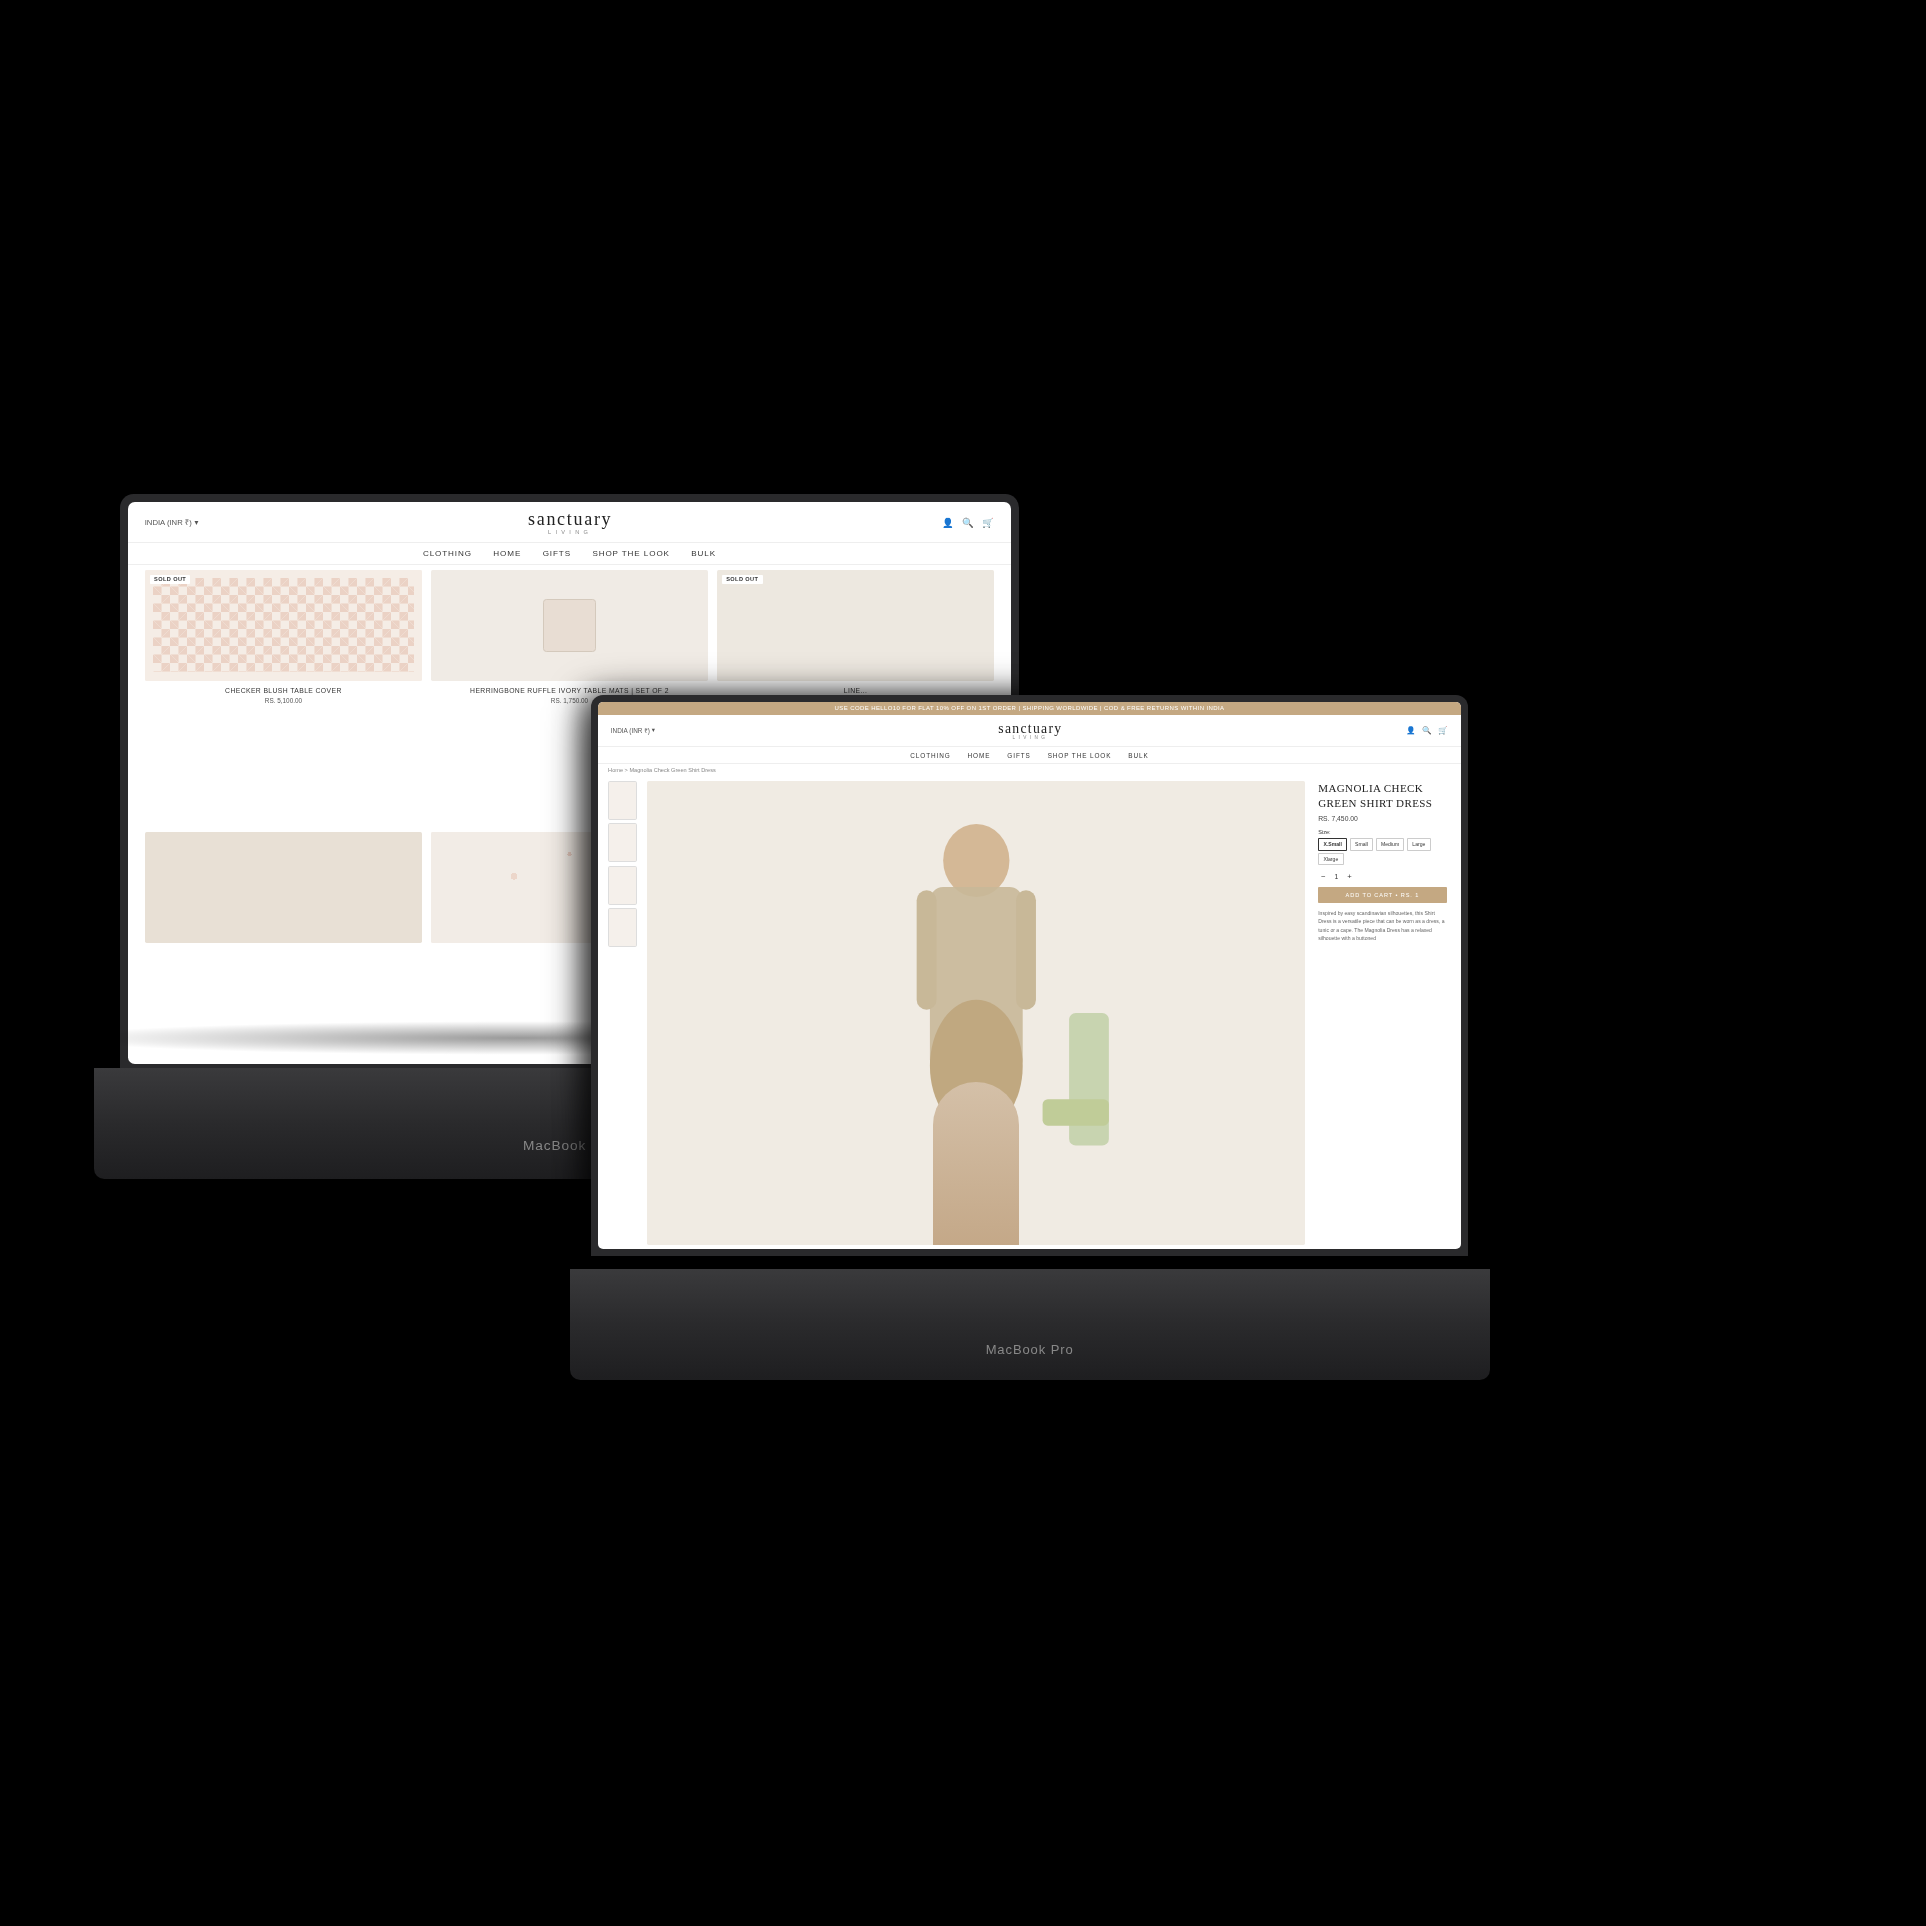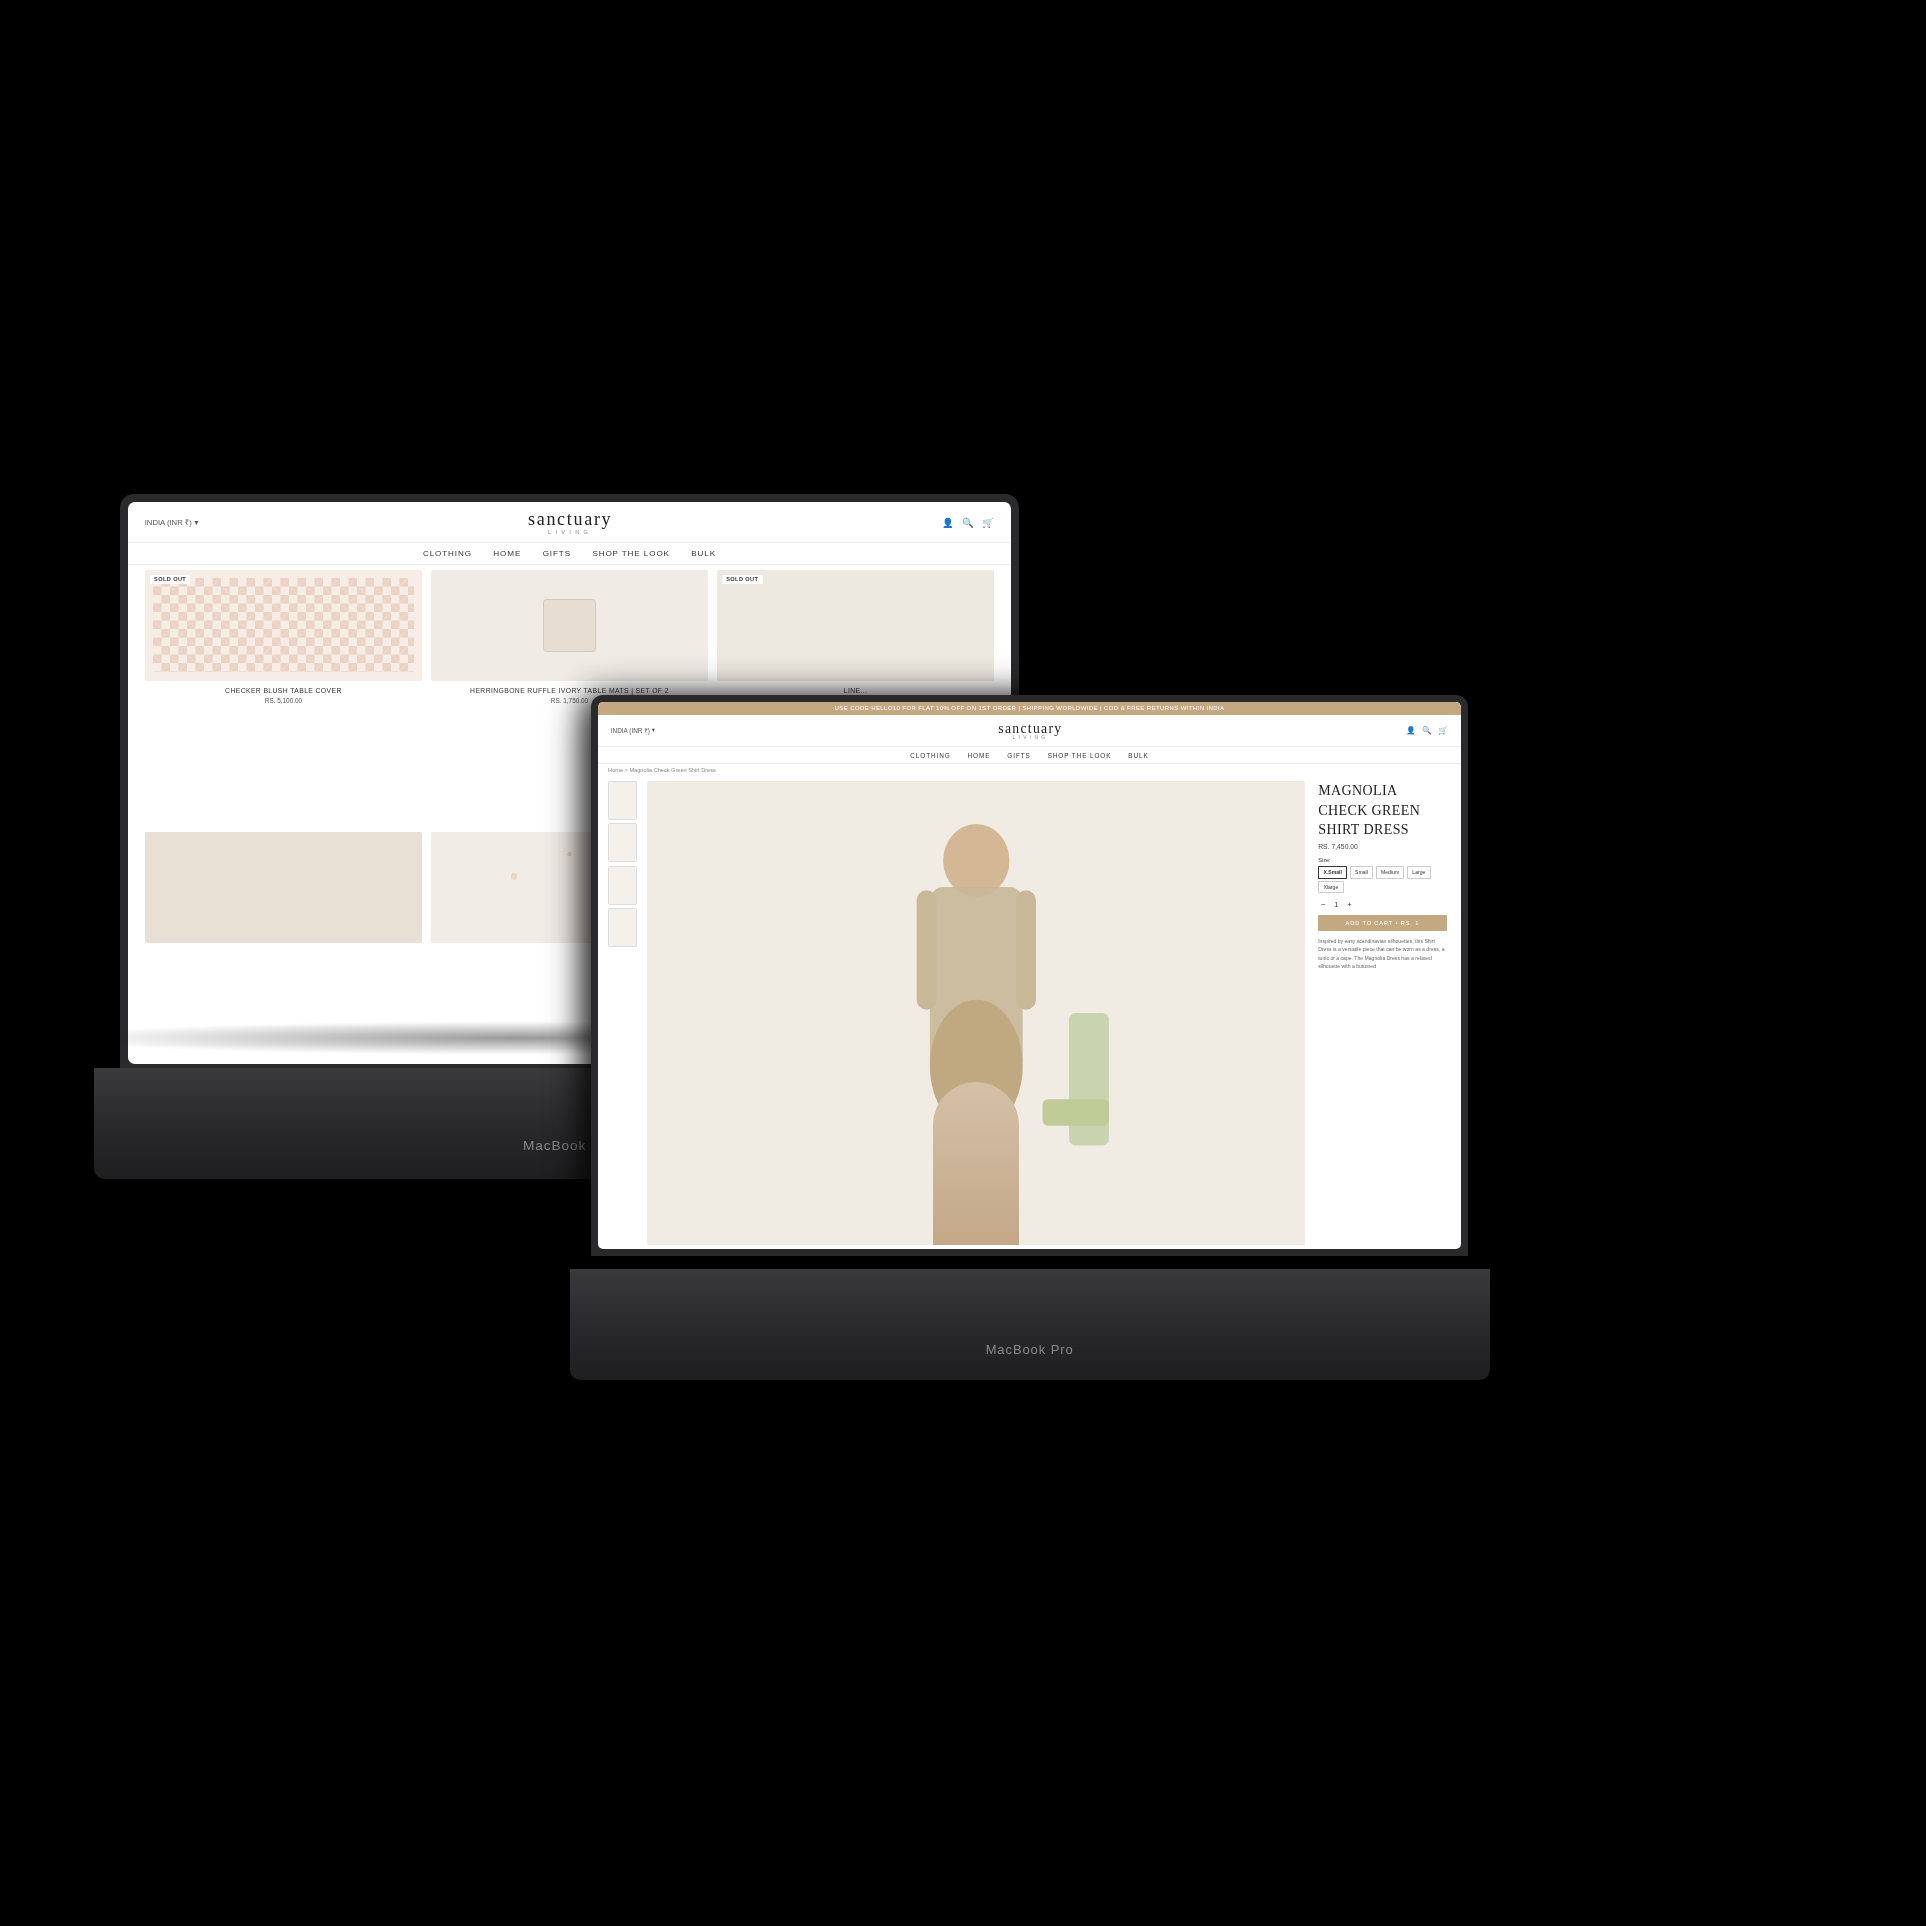--- a/index.html
+++ b/index.html
@@ -500,21 +500,21 @@
       border-radius: 43px 43px 0 0;
     }
 
     .site-front .product-info-panel {
       width: 137px;
       padding: 0 4.3px;
     }
 
     .site-front .product-title {
       font-family: 'Georgia', serif;
-      font-size: 14px;
+      font-size: 11px;
       font-weight: 400;
       letter-spacing: 0.4px;
       color: #222;
       text-transform: uppercase;
       line-height: 1.4;
     }
 
     .site-front .product-price {
       font-size: 6.8px;
       color: #444;

